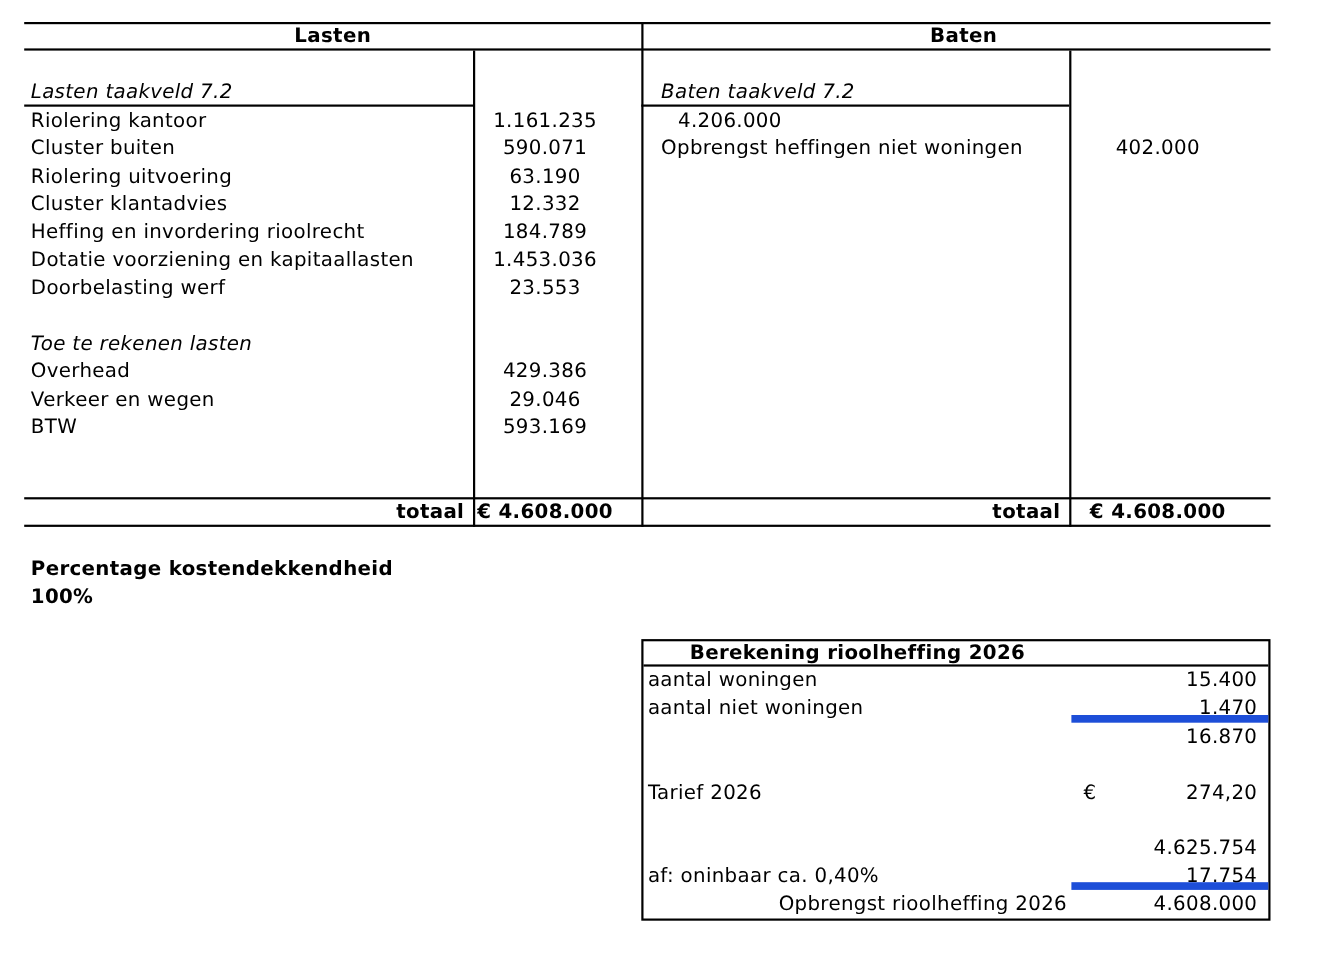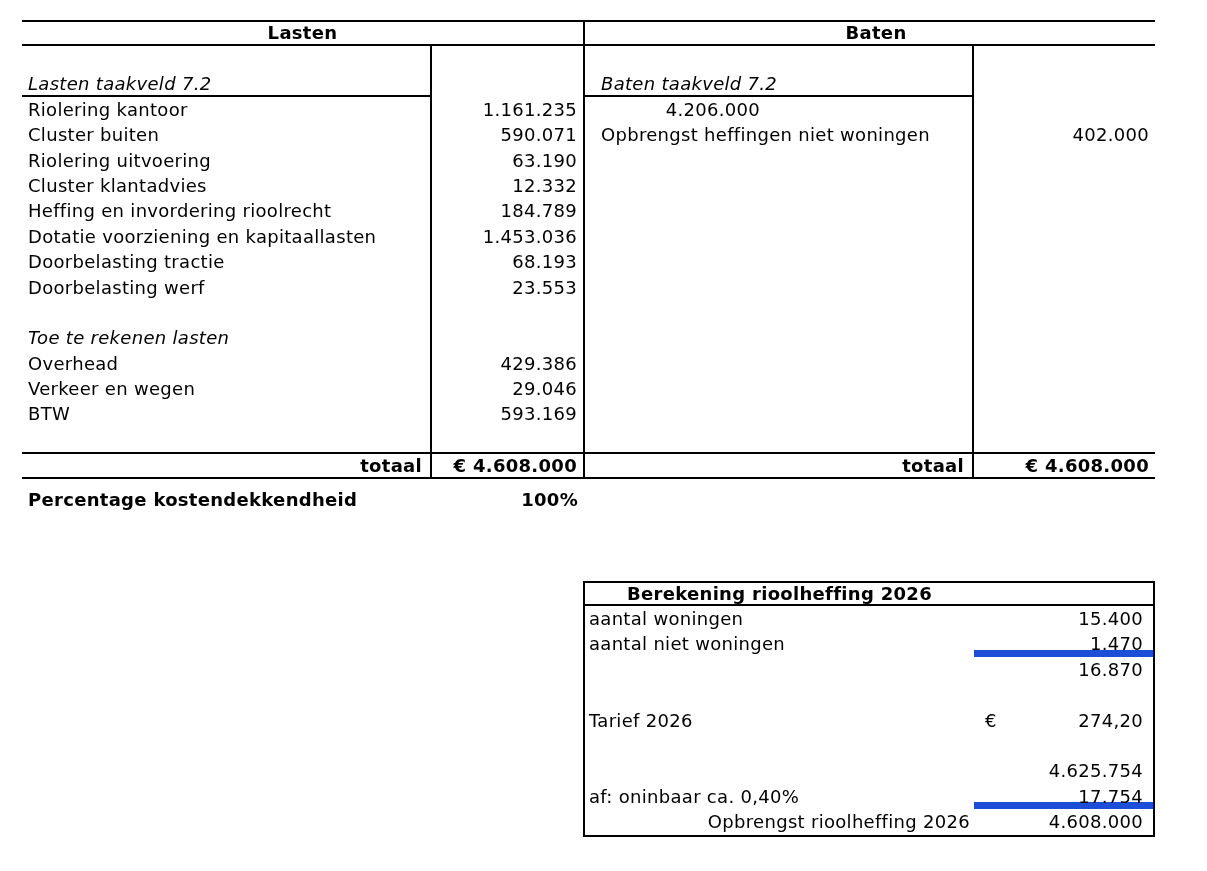--- a/index.html
+++ b/index.html
@@ -16,30 +16,30 @@
   .main { position:absolute; left:22px; top:20px; width:1133px; height:486px; }
   .main-header { position:absolute; top:2px; left:0; width:1133px; height:22px; display:flex; }
   .main-header .h-left  { width:561px; text-align:center; font-weight:bold; line-height:22px; }
   .main-header .h-right { width:572px; text-align:center; font-weight:bold; line-height:22px;padding-left:14px; }
   .rows { position:absolute; top:26px; left:0; width:1133px; }
   .row { display:flex; height:25.4px; line-height:25.4px; white-space:nowrap; }
   .c1 { width:408px; padding-left:6px; }
   .c2 { width:153px; }
   .c3 { width:389px; padding-left:18px; }
   .c4 { width:183px; }
-  .num { text-align:right; padding-right:6px; }
+  .num { text-align:center; padding-right:22px; }
   .ital { font-style:italic; }
   .ul { border-bottom:2px solid #000; }
   .total-row { position:absolute; top:434px; left:0; width:1133px; height:23px;
                line-height:23px; display:flex; font-weight:bold; }
   .talign-r { text-align:right; padding-right:8px; }
 
   
-  .coverage { position:absolute; left:28px; top:487px; width:550px; display:flex;
-              justify-content:space-between; font-weight:bold; line-height:25px; }
+  .coverage { position:absolute; left:28px; top:505px; width:550px; display:flex;
+              justify-content:space-between; font-weight:bold; line-height:25px;flex-direction:column; }
 
   
   .calc { position:absolute; left:583px; top:581px; width:572px; border:2px solid #000; }
   .calc-header { height:23px; line-height:21px; border-bottom:2px solid #000; }
   .calc-header .ch-text { display:block; width:389px; text-align:center; font-weight:bold; }
   .calc-row { display:flex; height:25.4px; line-height:25.4px; white-space:nowrap; }
   .calc-row .lab { width:389px; padding-left:4px; }
   .calc-row .lab-r { width:389px; text-align:right; padding-right:4px; }
   .calc-row .val { width:179px; text-align:right; padding-right:10px; }
   .calc-row .val-split { width:179px; display:flex; justify-content:space-between;
@@ -106,26 +106,20 @@
       <div class="c3"></div>
         <div class="c4"></div>
     </div>
     <div class="row">
       <div class="c1">Dotatie voorziening en kapitaallasten</div>
       <div class="c2 num">1.453.036</div>
       <div class="c3"></div>
         <div class="c4"></div>
     </div>
     <div class="row">
-      <div class="c1">Doorbelasting tractie</div>
-      <div class="c2 num">68.193</div>
-      <div class="c3"></div>
-        <div class="c4"></div>
-    </div>
-    <div class="row">
       <div class="c1">Doorbelasting werf</div>
       <div class="c2 num">23.553</div>
       <div class="c3"></div>
         <div class="c4"></div>
     </div>
     <div class="row">
       <div class="c1"></div>
         <div class="c2"></div>
       <div class="c3"></div>
         <div class="c4"></div>

